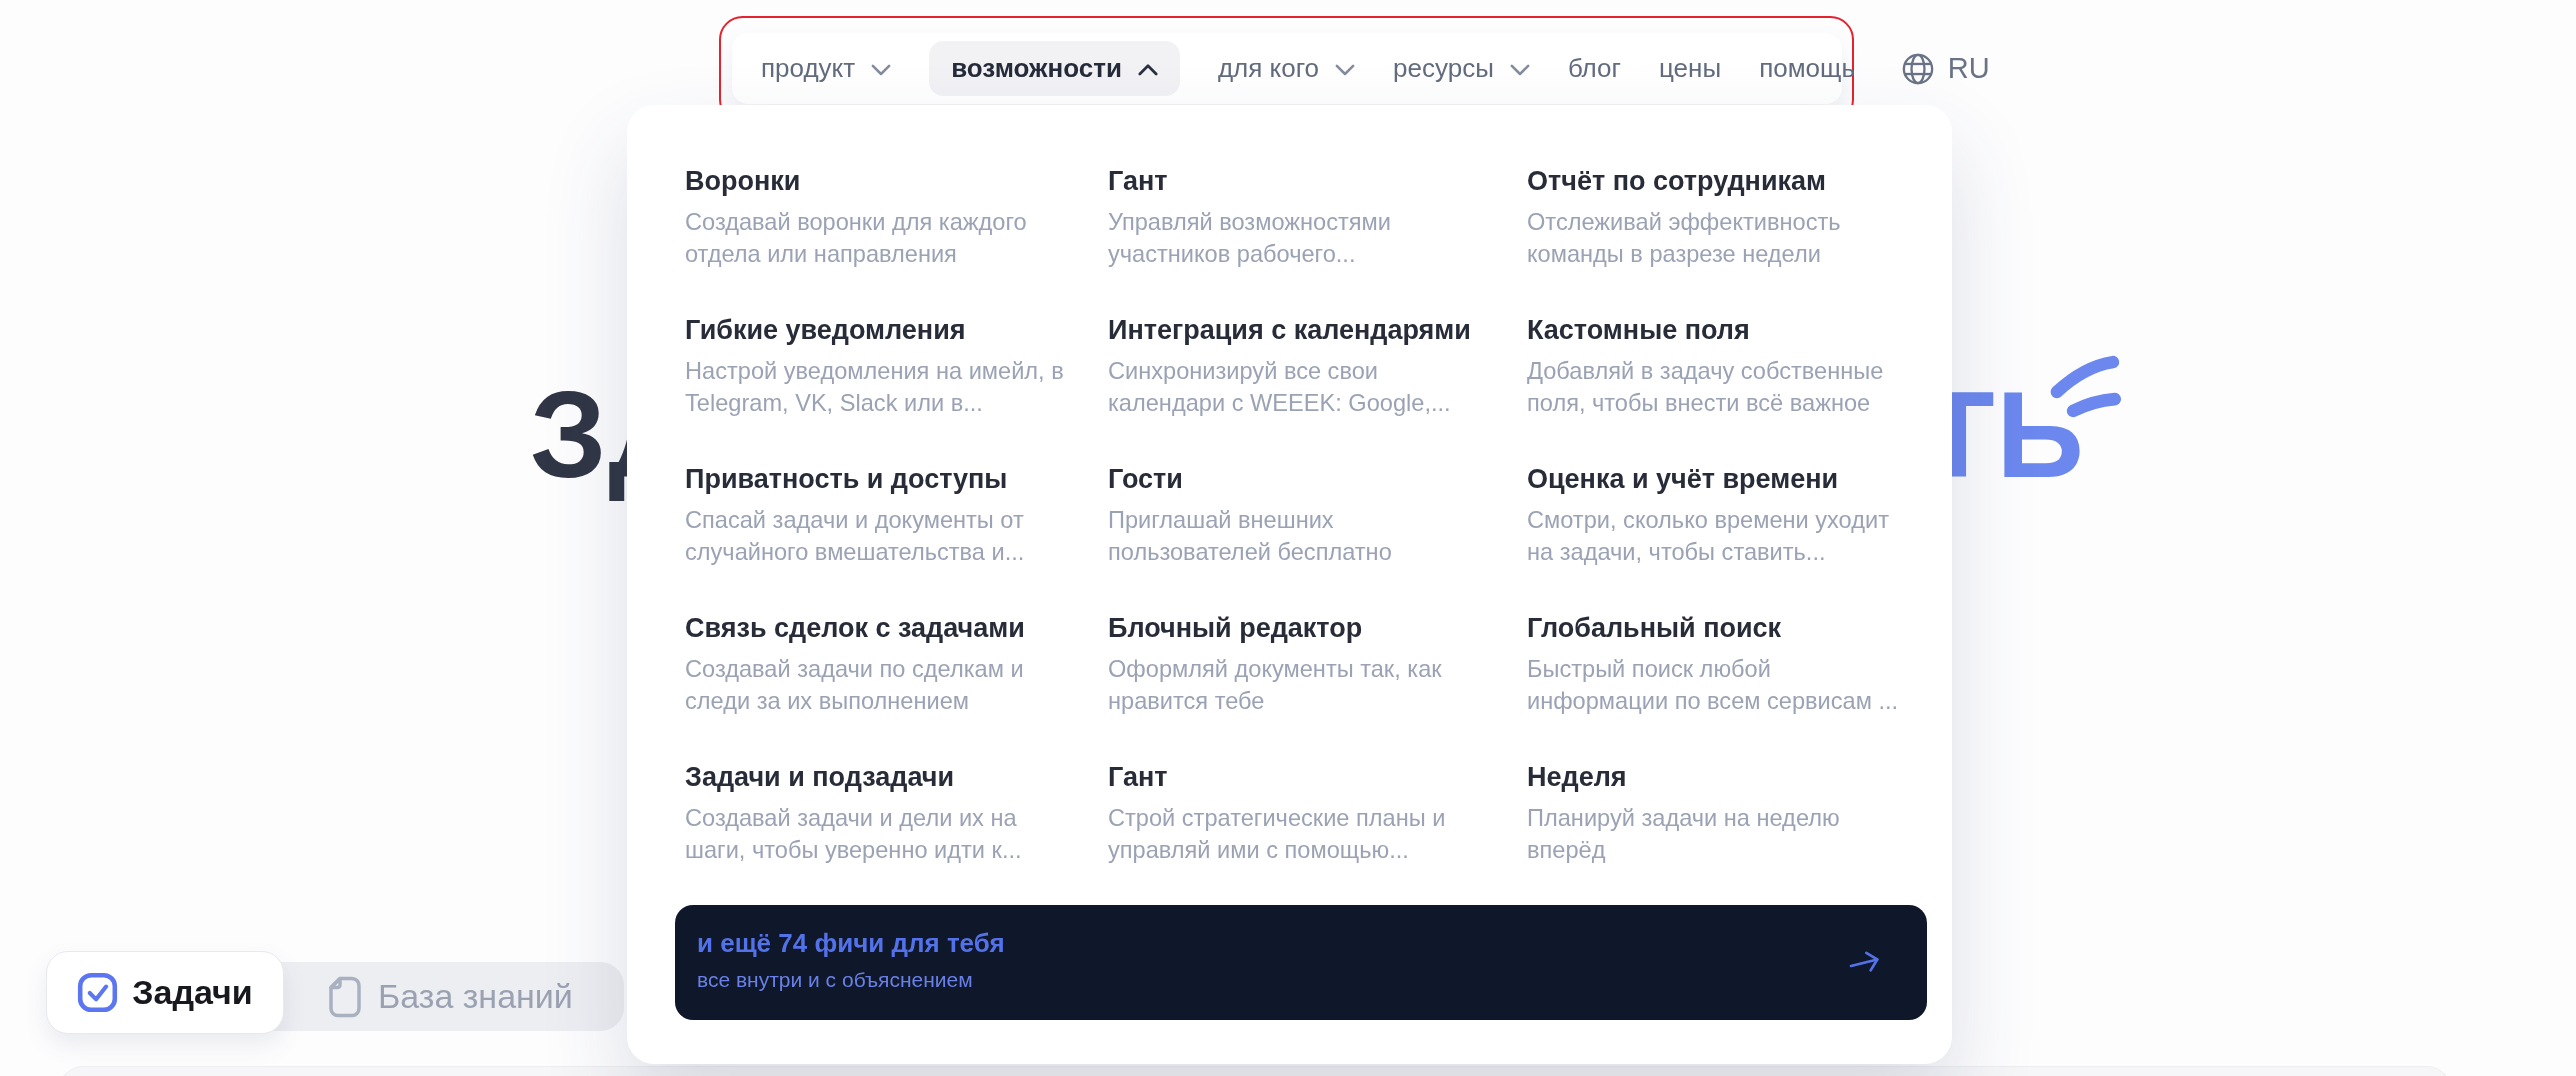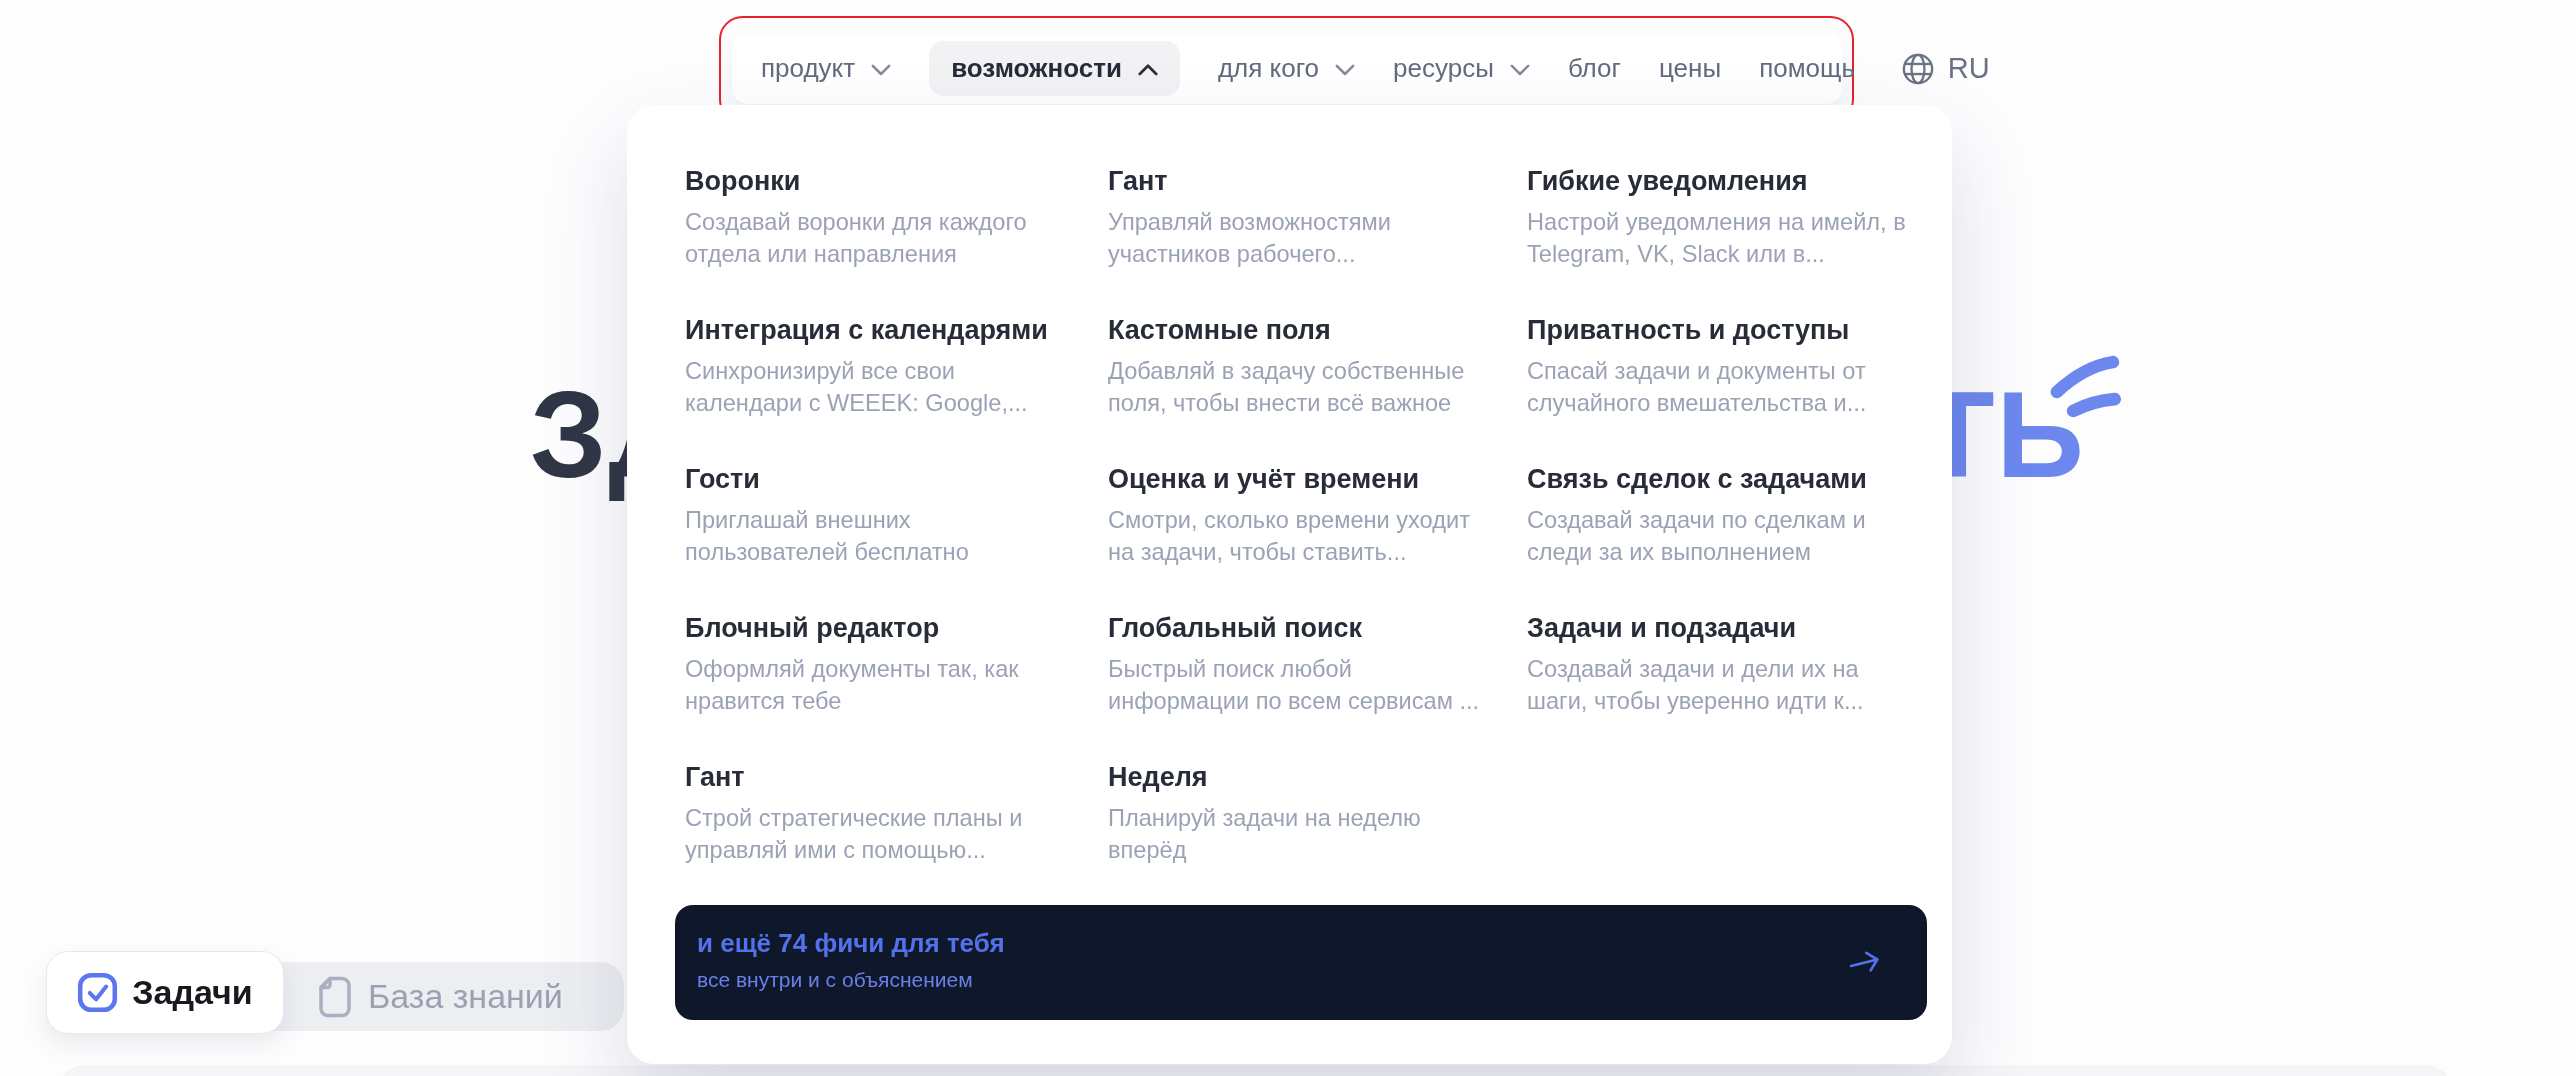--- a/index.html
+++ b/index.html
@@ -92,21 +92,21 @@
   }
   .tab-active{
     position:absolute; left:46px; top:951px; width:238px; height:83px;
     background:#ffffff; border:1.8px solid #E8E9ED; border-radius:22px;
     box-sizing:border-box; z-index:3;
     display:flex; align-items:center; justify-content:center; gap:14px;
     box-shadow:0 11px 23.6px rgba(70,80,110,0.10); cursor:pointer;
   }
   .tab-active-label{font-size:34px; font-weight:600; color:#17191F;}
   .tab-inactive{
-    position:absolute; left:305px; top:962px; height:69px; z-index:3;
+    position:absolute; left:315px; top:962px; height:69px; z-index:3;
     display:flex; align-items:center; gap:16.3px; padding:0 12.7px;
     cursor:pointer;
   }
   .tab-inactive-label{font-size:34px; font-weight:500; color:#9AA2B2; white-space:nowrap;}
 
   
   .bottom-strip{
     position:absolute; left:58px; top:1066px; width:2394px; height:54px;
     background:#F6F6F8; border:1.8px solid #EEEEF1; border-bottom:none;
     border-radius:25.4px 25.4px 0 0; z-index:1; box-sizing:border-box;
@@ -192,20 +192,24 @@
     <div class="menu-grid">
 
       <div class="menu-cell">
         <div class="menu-title">Воронки</div>
         <div class="menu-desc">Создавай воронки для каждого отдела или направления</div>
       </div>
       <div class="menu-cell">
         <div class="menu-title">Гант</div>
         <div class="menu-desc">Управляй возможностями участников рабочего...</div>
       </div>
+      <div class="menu-cell">
+        <div class="menu-title">Отчёт по сотрудникам</div>
+        <div class="menu-desc">Отслеживай эффективность команды в разрезе недели</div>
+      </div>
 
       <div class="menu-cell">
         <div class="menu-title">Гибкие уведомления</div>
         <div class="menu-desc">Настрой уведомления на имейл, в Telegram, VK, Slack или в...</div>
       </div>
       <div class="menu-cell">
         <div class="menu-title">Интеграция с календарями</div>
         <div class="menu-desc">Синхронизируй все свои календари с WEEEK: Google,...</div>
       </div>
       <div class="menu-cell">

